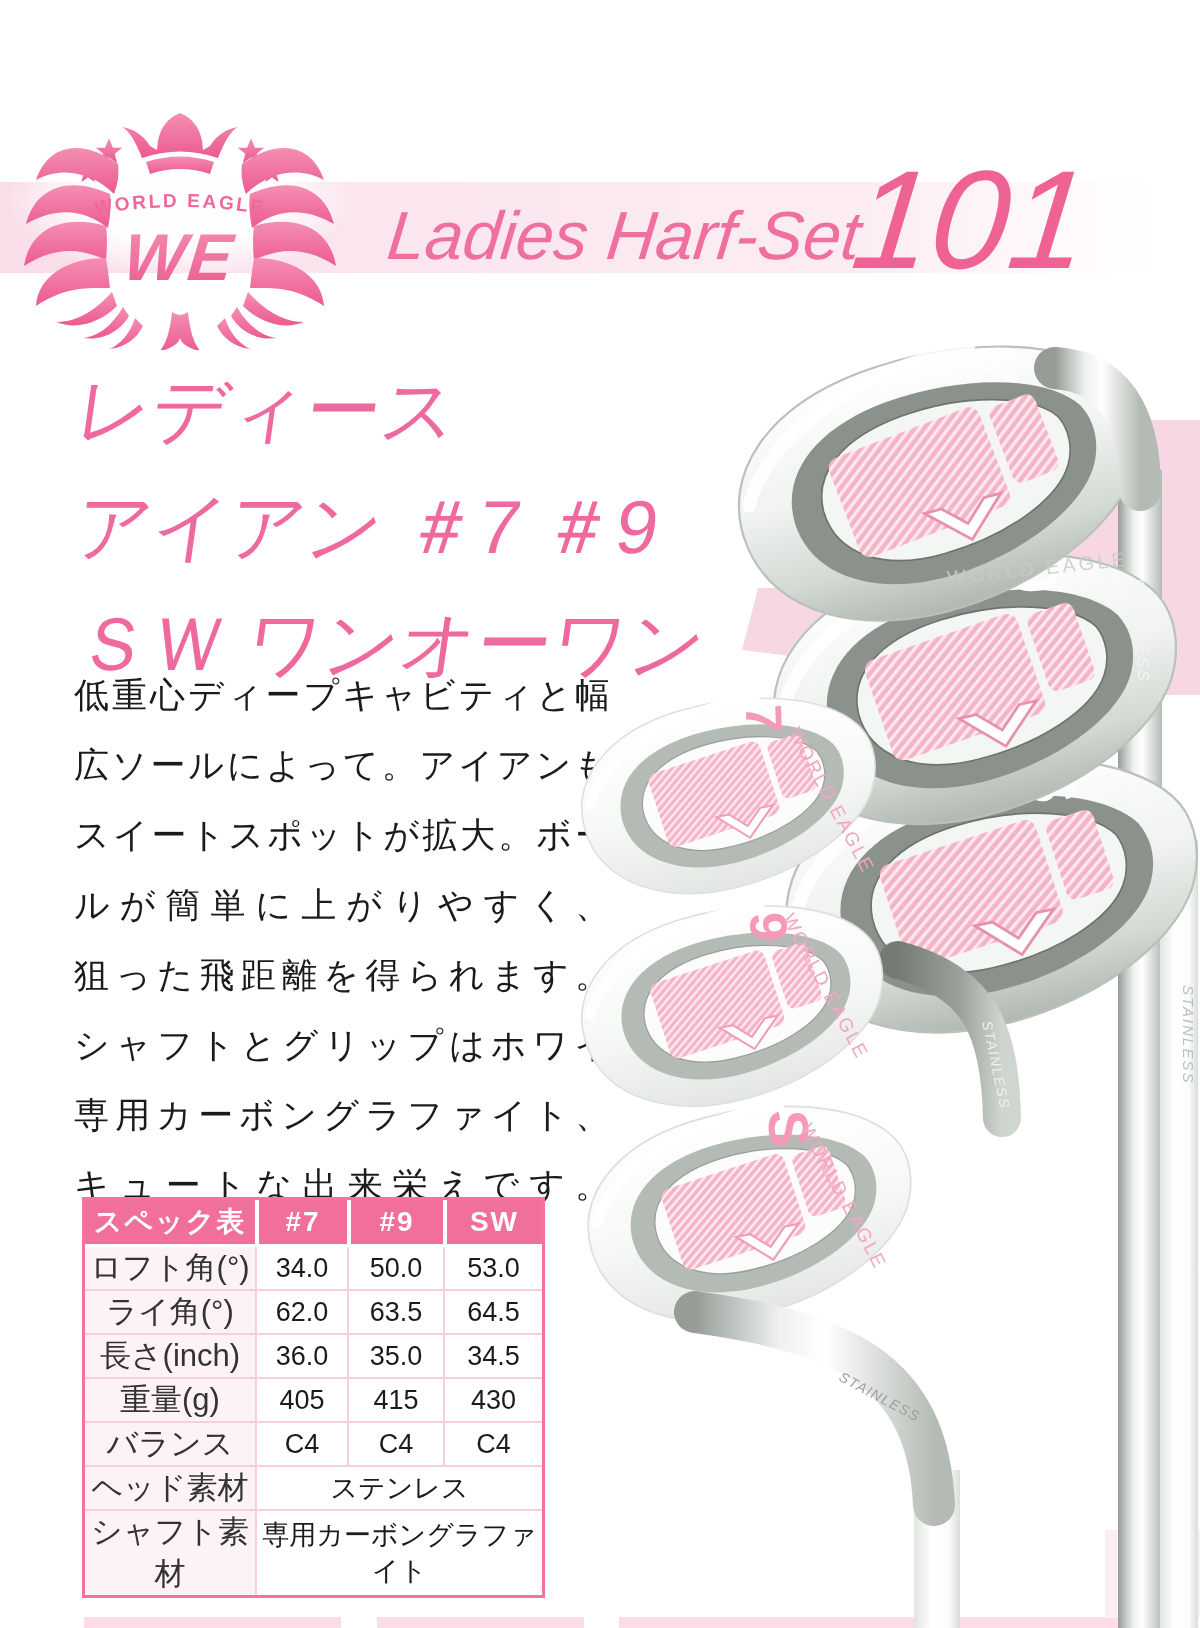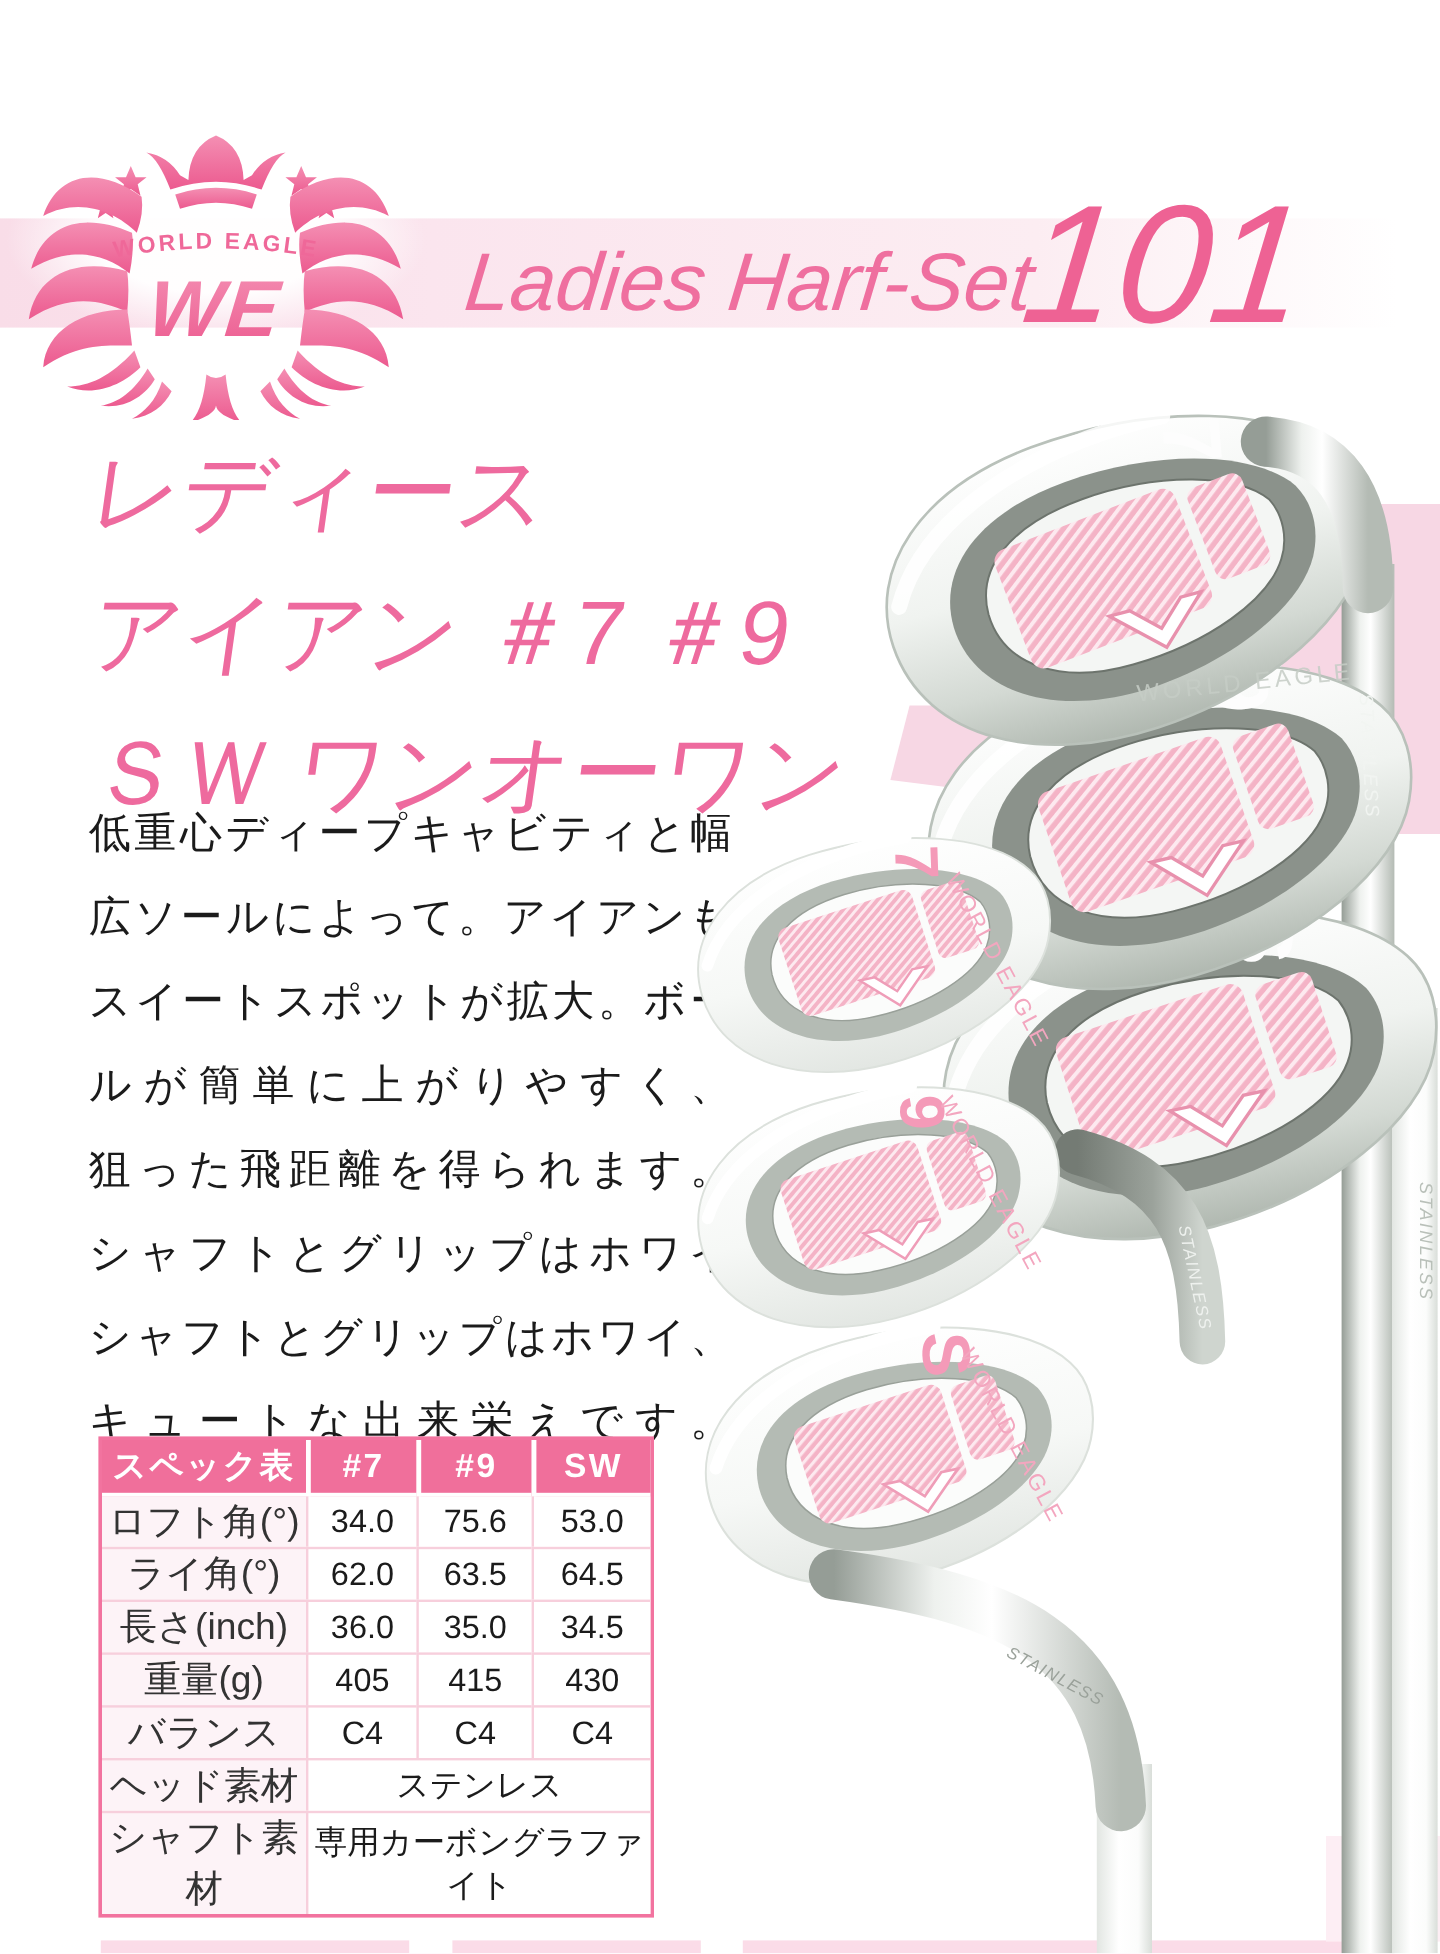--- a/index.html
+++ b/index.html
@@ -106,38 +106,38 @@
     <div class="hline">ＳＷ ワンオーワン</div>
   </div>
 
   <div class="desc">
     <div class="dline">低重心ディープキャビティと幅</div>
     <div class="dline">広ソールによって。アイアンも</div>
     <div class="dline">スイートスポットが拡大。ボー</div>
     <div class="dline">ルが簡単に上がりやすく、</div>
     <div class="dline">狙った飛距離を得られます。</div>
     <div class="dline">シャフトとグリップはホワイ</div>
-    <div class="dline">シャフトとグリップはホワイ、</div>
+    <div class="dline">専用カーボングラファイト、</div>
     <div class="dline">キュートな出来栄えです。</div>
   </div>
 
   <table class="spec">
     <thead>
       <tr>
         <th class="c0">スペック表</th>
         <th class="c1">#7</th>
         <th class="c2">#9</th>
         <th class="c3">SW</th>
       </tr>
     </thead>
     <tbody>
       <tr class="first">
         <td class="lbl">ロフト角(°)</td>
         <td>34.0</td>
-        <td>75.6</td>
+        <td>50.0</td>
         <td>53.0</td>
       </tr>
       <tr>
         <td class="lbl">ライ角(°)</td>
         <td>62.0</td>
         <td>63.5</td>
         <td>64.5</td>
       </tr>
       <tr>
         <td class="lbl">長さ(inch)</td>

